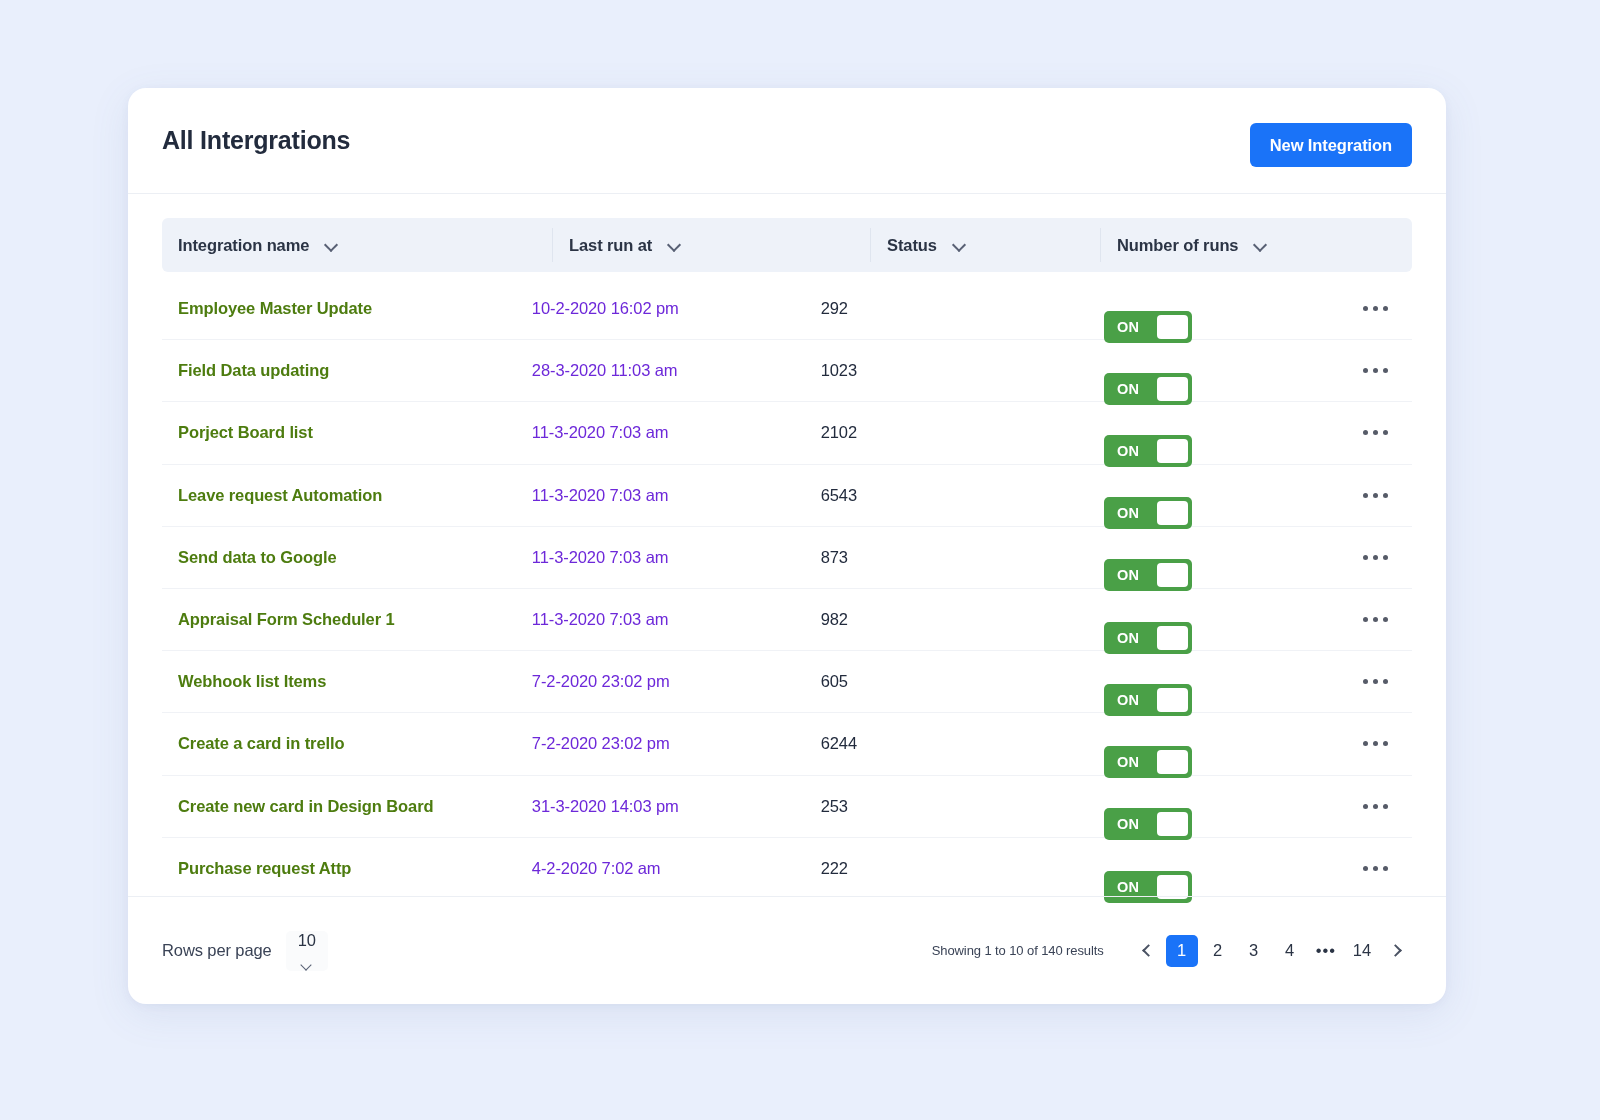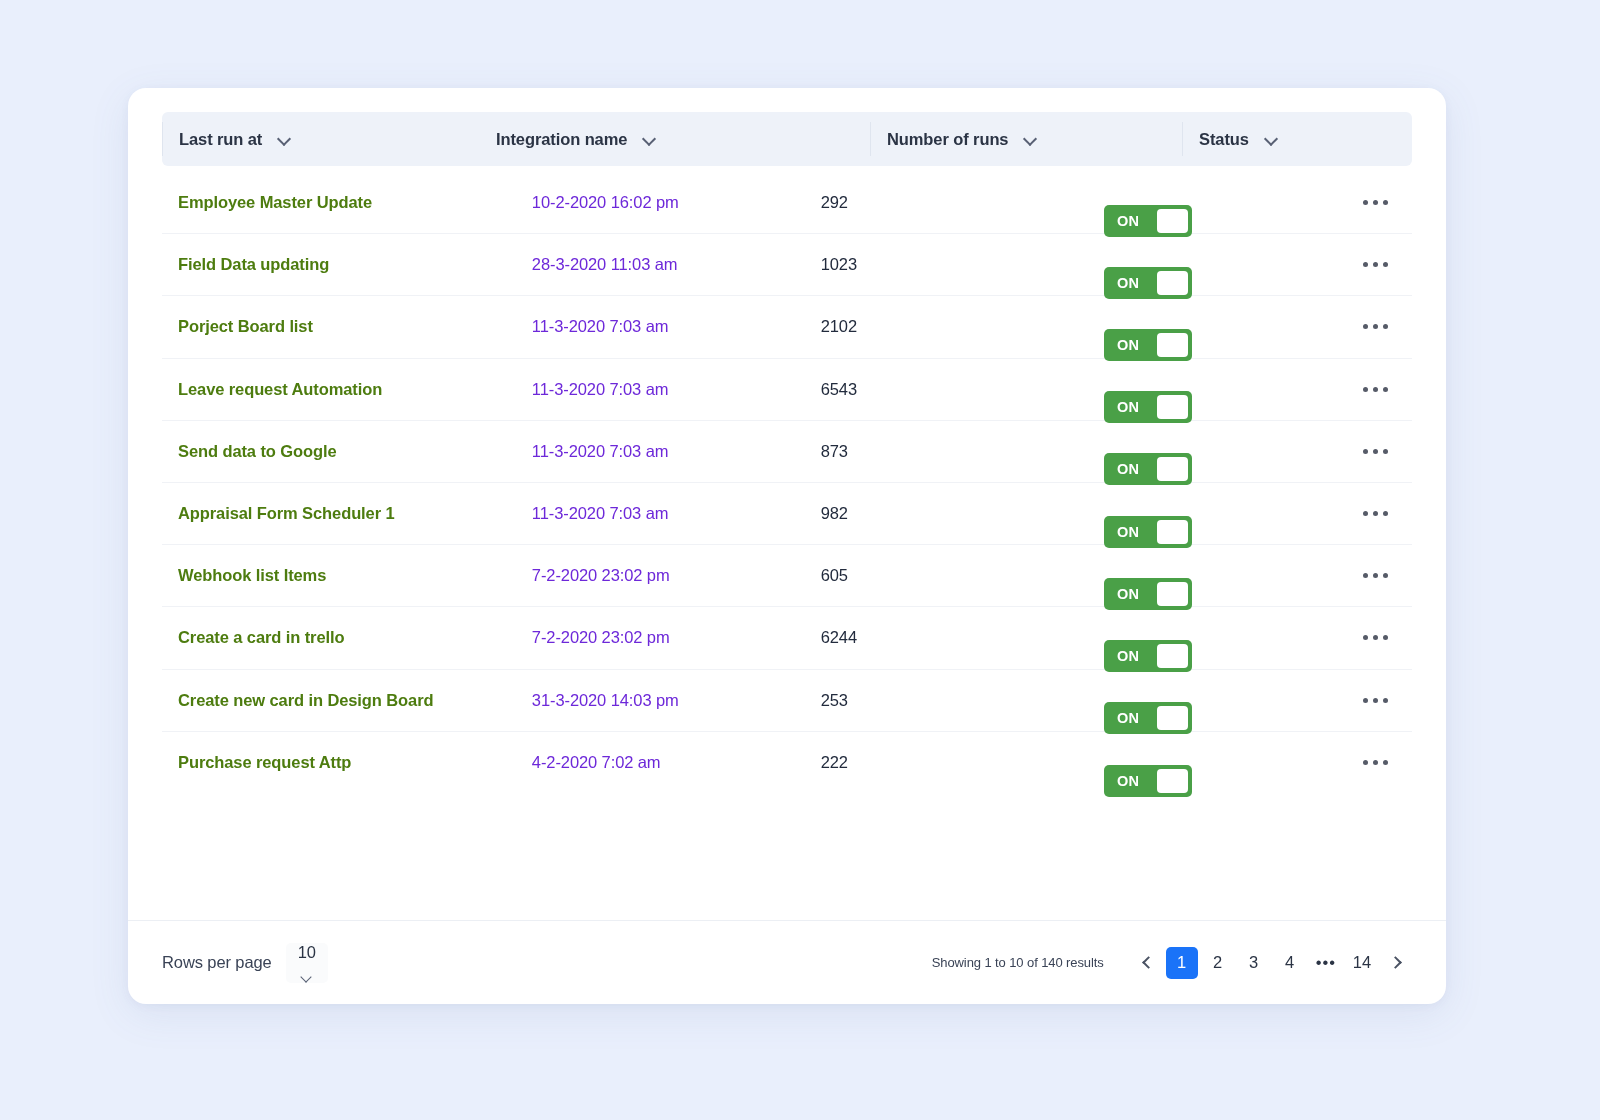--- a/index.html
+++ b/index.html
@@ -179,21 +179,21 @@
     display: block;
     width: 5px; height: 5px;
     border-radius: 50%;
     background: #565b68;
   }
 
   
   .card-footer {
     position: absolute;
     left: 0; right: 0; bottom: 0;
-    height: 84px;
+    height: 108px;
     border-top: 1px solid #eceff4;
     display: flex;
     align-items: center;
     padding: 0 34px;
   }
   .rows-per-page {
     display: flex;
     align-items: center;
     gap: 14px;
     font-size: 16.5px;
@@ -260,38 +260,42 @@
     border-right: 2px solid #4a5263;
   }
   .arrow.prev i { transform: rotate(-135deg); margin-left: 3px; }
   .arrow.next i { transform: rotate(45deg); margin-right: 3px; }
 </style>
 </head>
 <body>
 
 <div class="card">
 
+  <div class="card-header">
+    <div class="page-title">All Intergrations</div>
+    <button class="new-integration-btn">New Integration</button>
+  </div>
 
   <div class="table-area">
 
     <div class="thead">
+      <div class="th col-name">
+        <span>Integration name</span>
+        <span class="chev"></span>
+      </div>
       <div class="th col-date div-left">
         <span>Last run at</span>
         <span class="chev"></span>
       </div>
-      <div class="th col-name">
-        <span>Integration name</span>
+      <div class="th col-status div-left">
+        <span>Status</span>
         <span class="chev"></span>
       </div>
       <div class="th col-runs div-left">
         <span>Number of runs</span>
-        <span class="chev"></span>
-      </div>
-      <div class="th col-status div-left">
-        <span>Status</span>
         <span class="chev"></span>
       </div>
     </div>
 
     <div class="tbody" id="tbody">
         <div class="trow">
           <div class="td name col-name">Employee Master Update</div>
           <div class="td date col-date">10-2-2020 16:02 pm</div>
           <div class="td runs col-runs">292</div>
           <div class="td status col-status">

